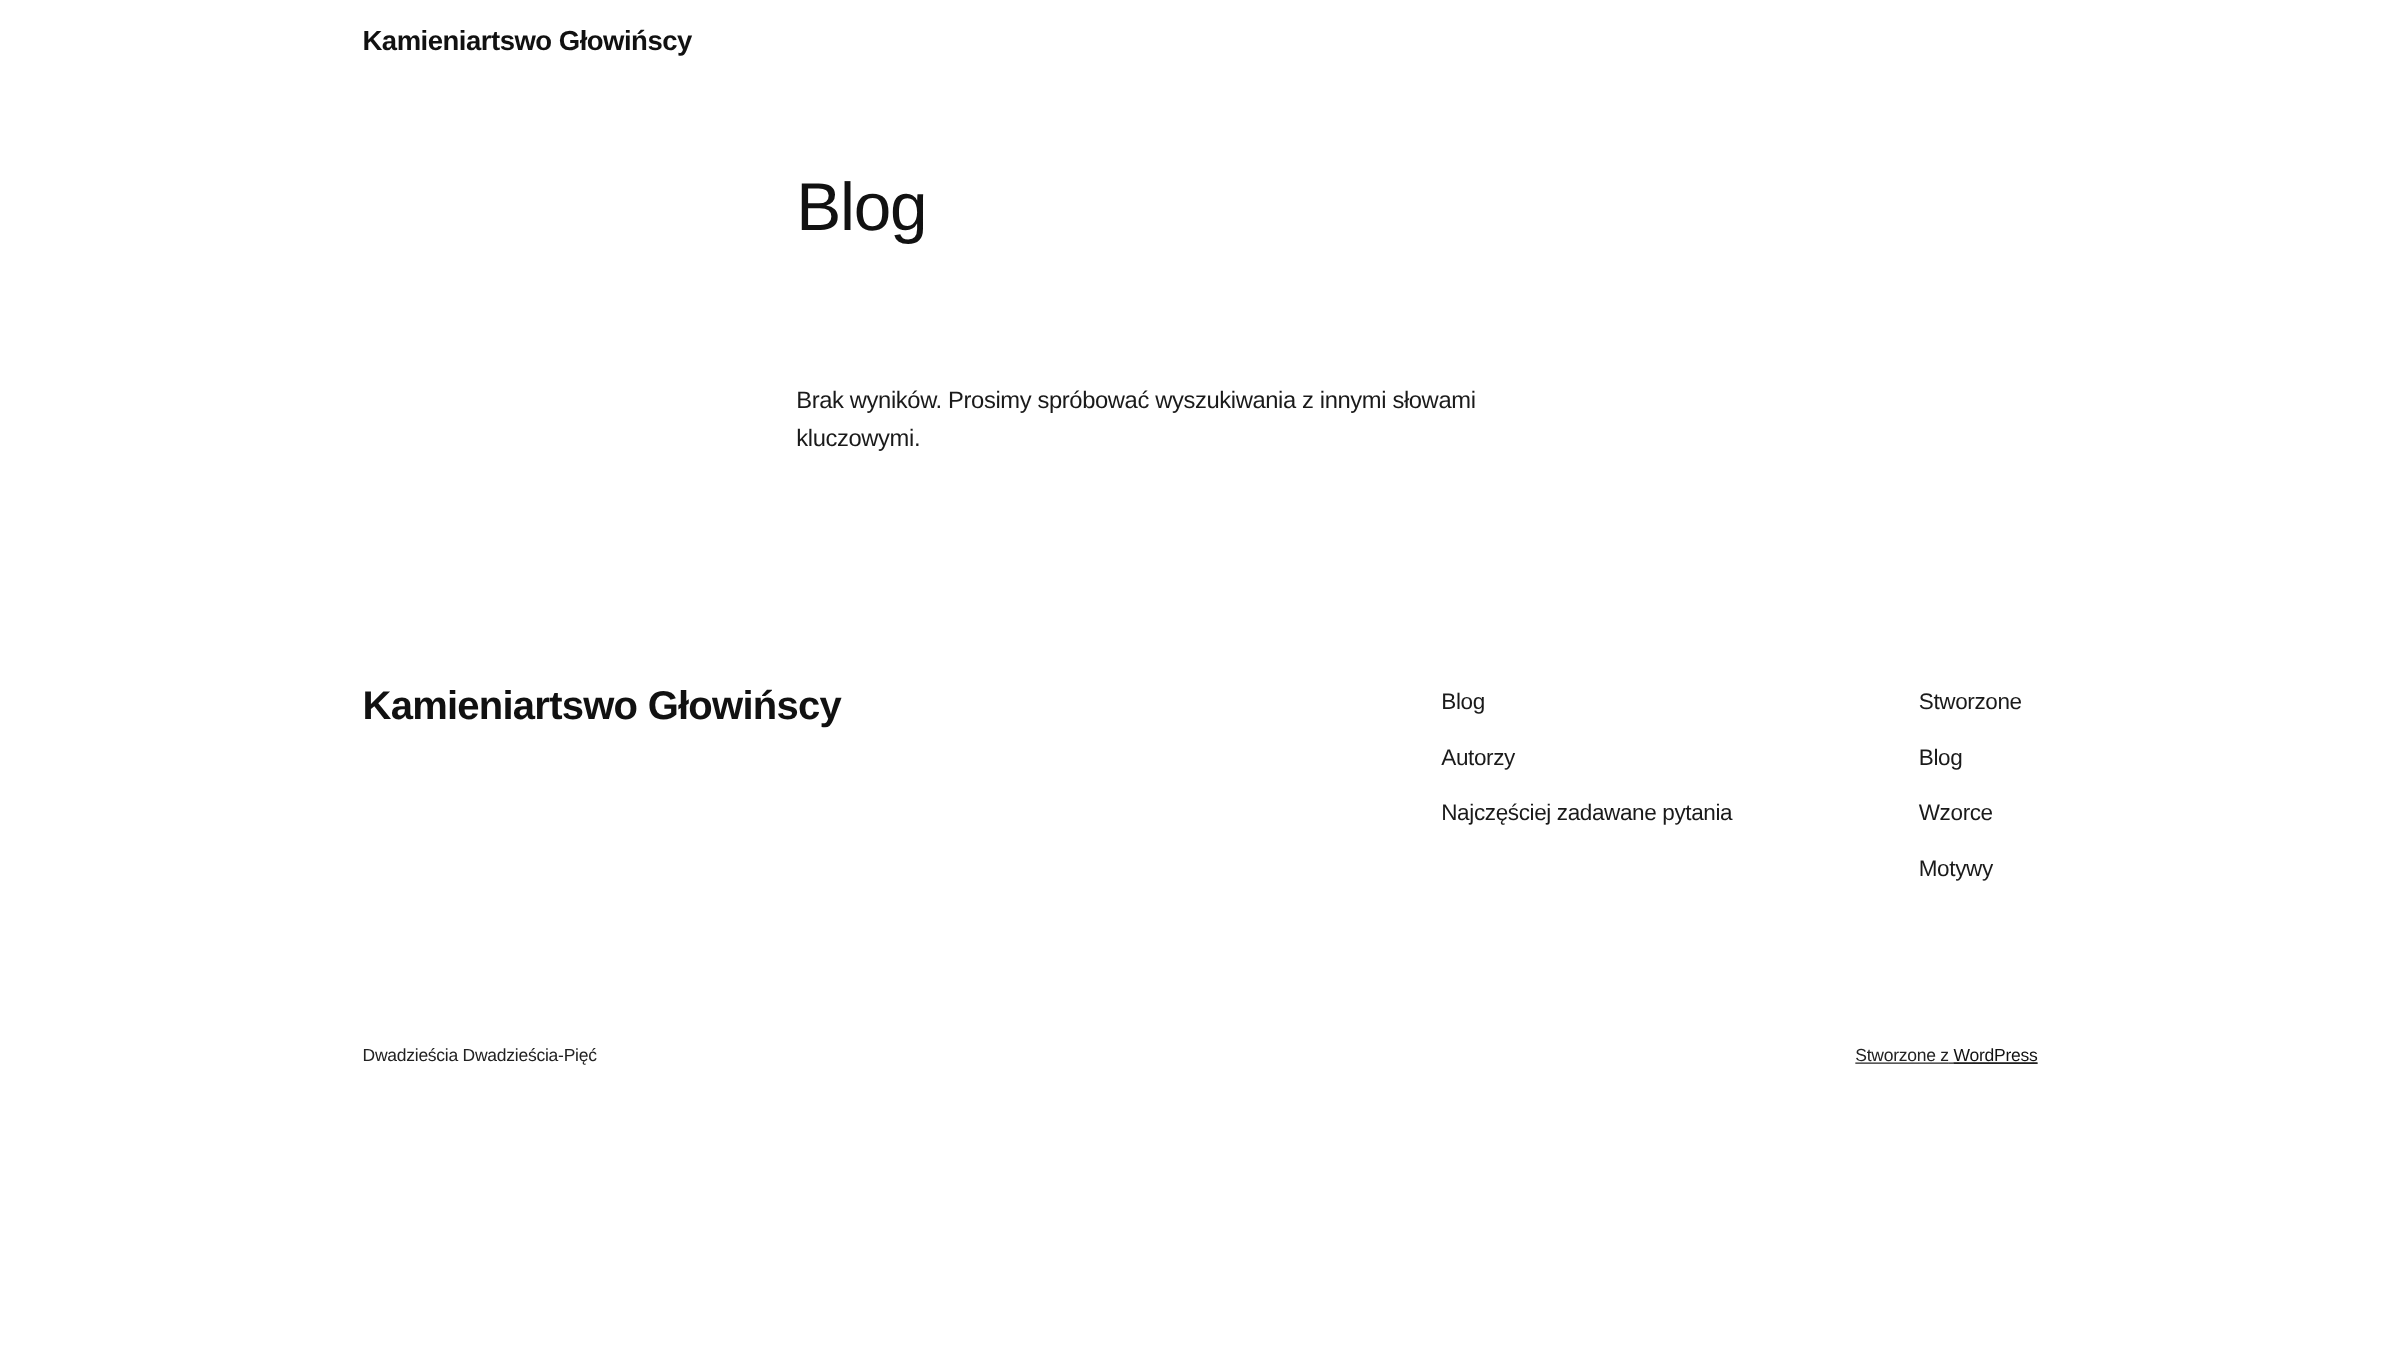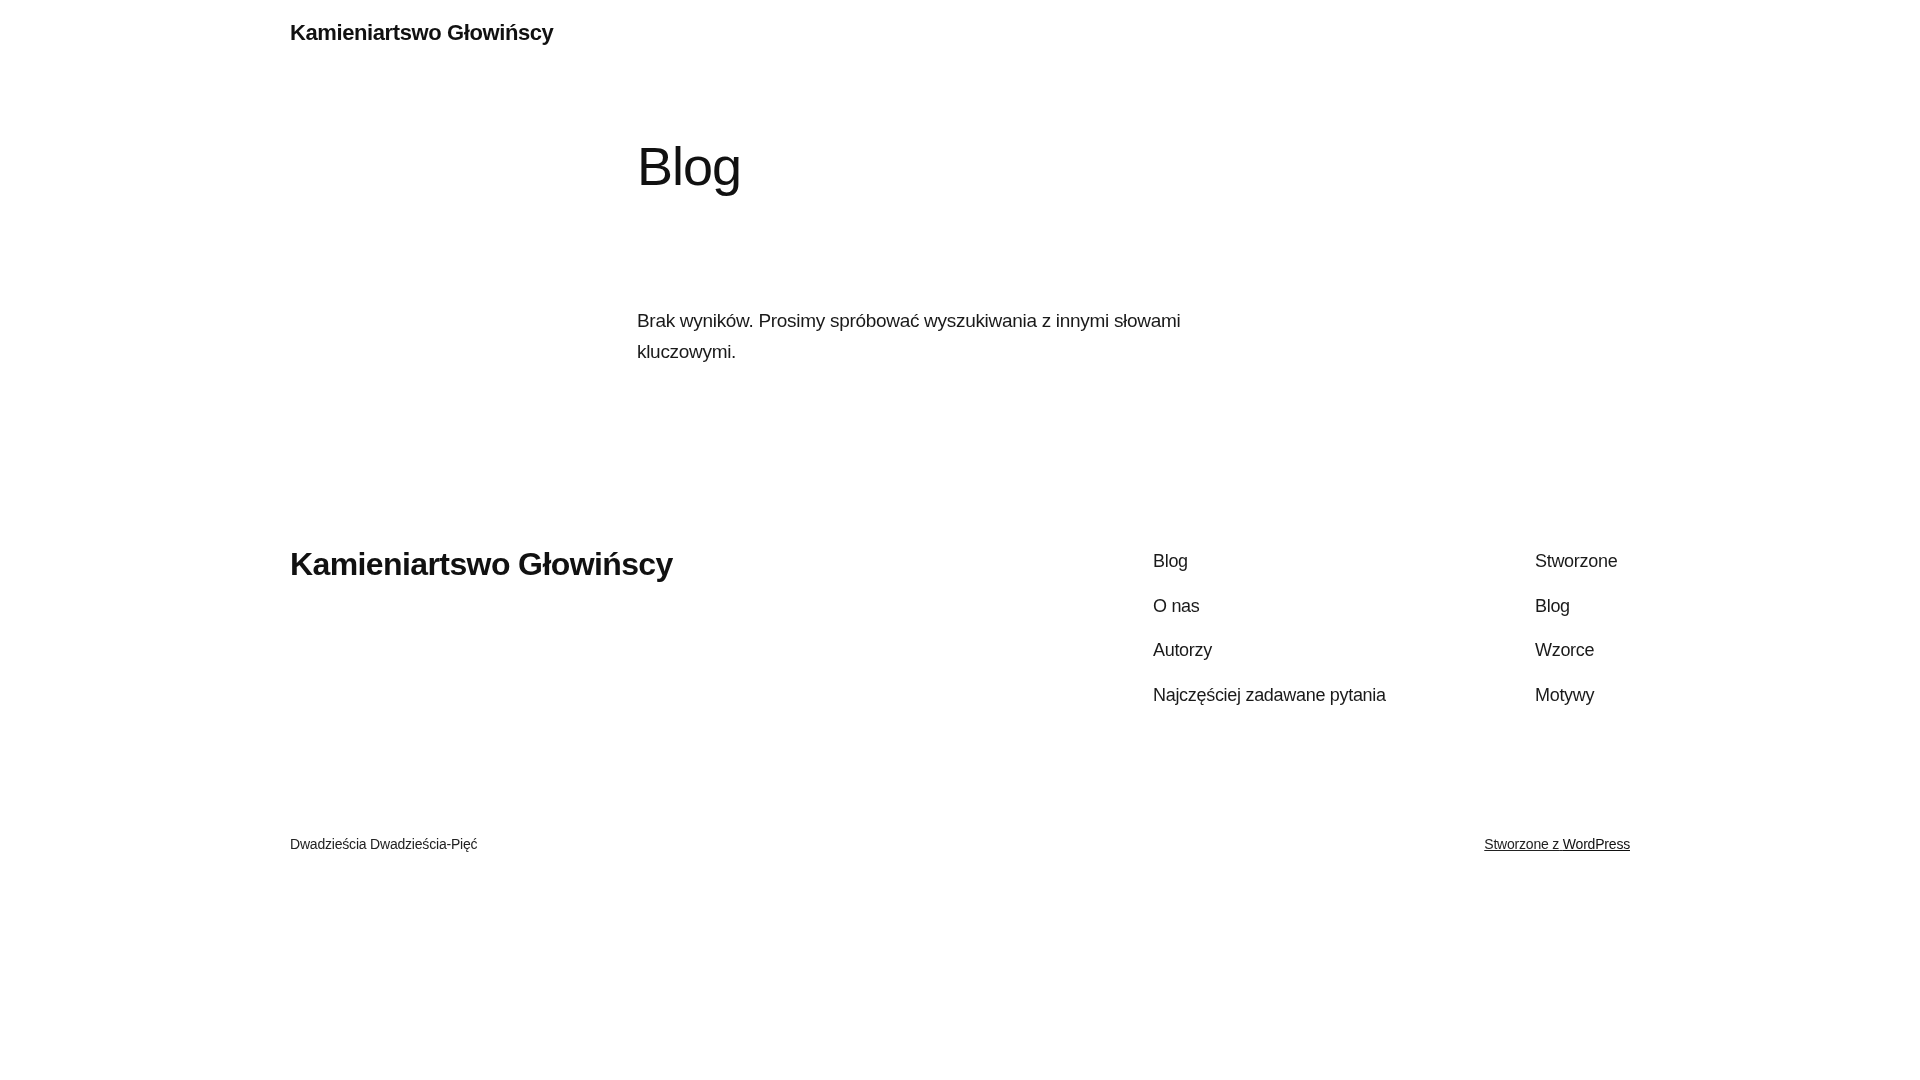--- a/index.html
+++ b/index.html
@@ -56,21 +56,20 @@
 <main>
   <h1 class="page-title">Blog</h1>
   <p class="no-results">Brak wyników. Prosimy spróbować wyszukiwania z innymi słowami kluczowymi.</p>
 </main>
 
 <footer>
   <a class="footer-title" href="#">Kamieniartswo Głowińscy</a>
 
   <ul class="footer-nav col1">
     <li><a href="#">Blog</a></li>
-    <li><a href="#">O nas</a></li>
     <li><a href="#">Autorzy</a></li>
     <li><a href="#">Najczęściej zadawane pytania</a></li>
   </ul>
 
   <ul class="footer-nav col2">
     <li><a href="#">Stworzone</a></li>
     <li><a href="#">Blog</a></li>
     <li><a href="#">Wzorce</a></li>
     <li><a href="#">Motywy</a></li>
   </ul>

